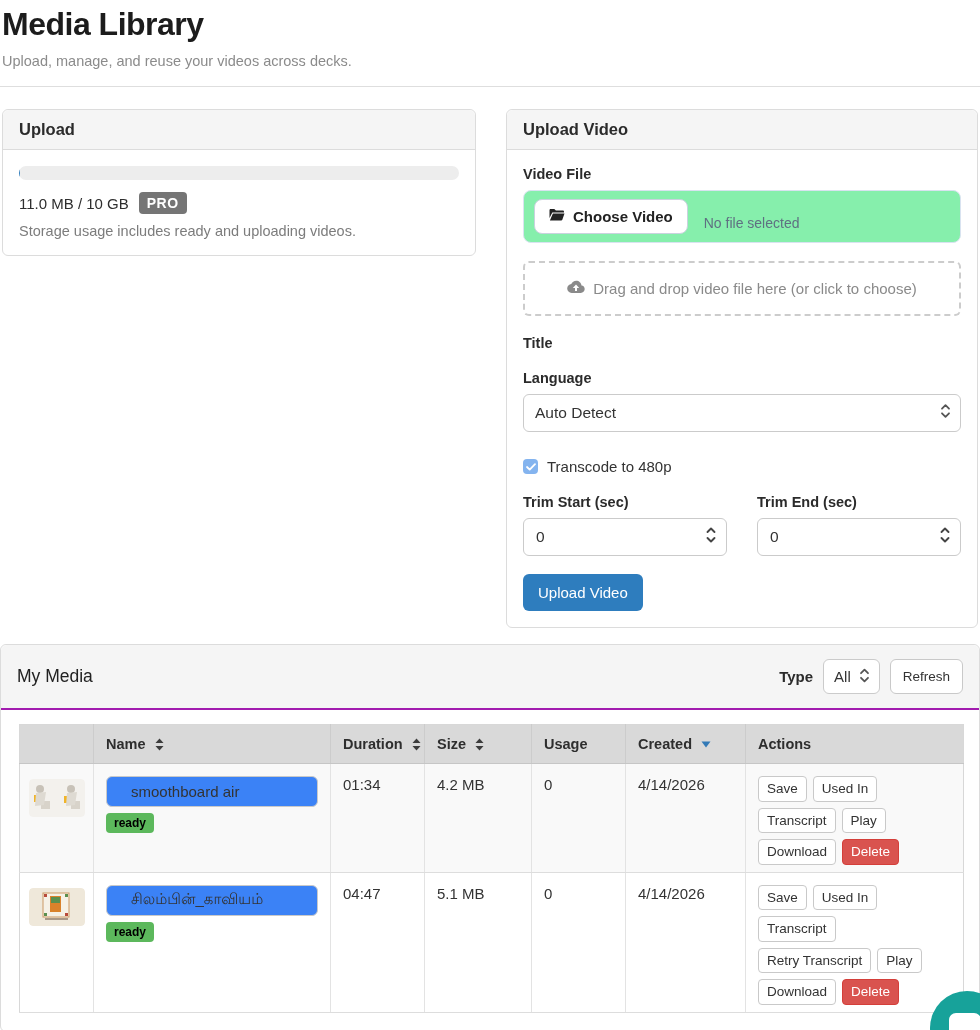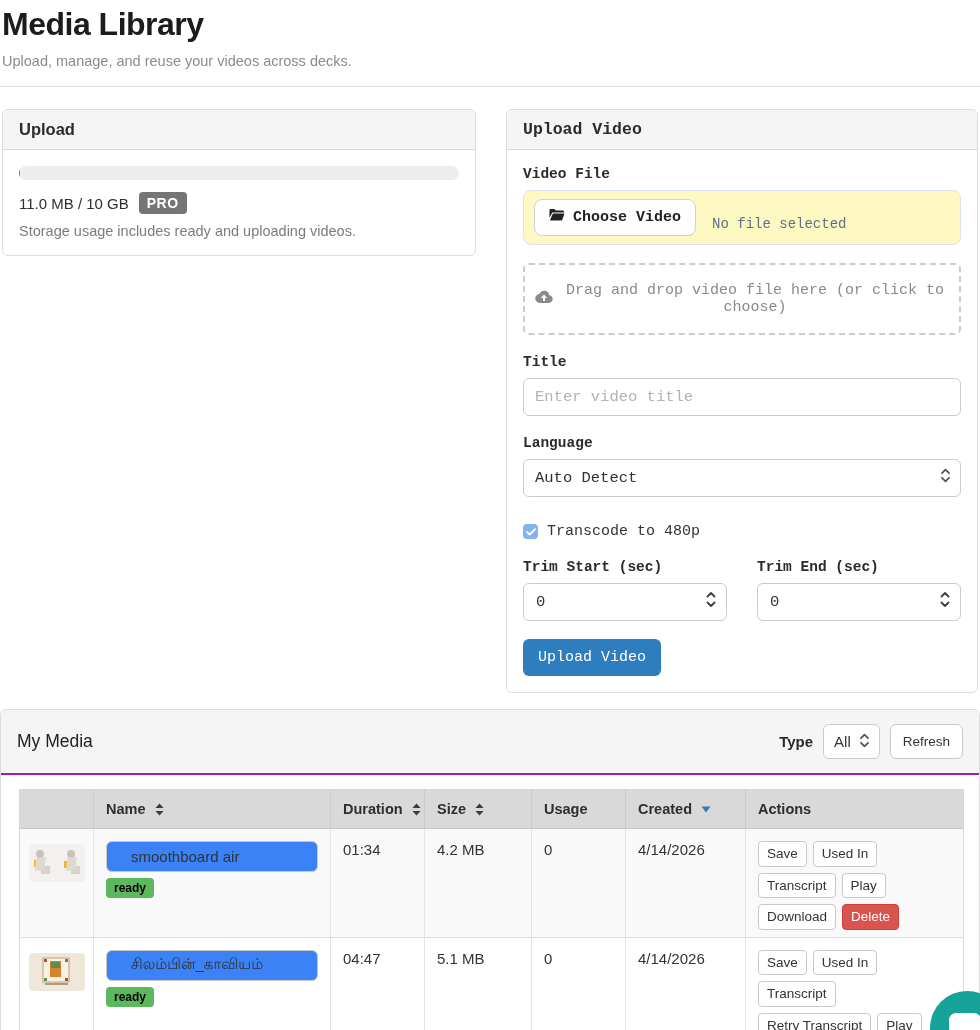--- a/index.html
+++ b/index.html
@@ -22,38 +22,38 @@
   
   .cards-row { display: flex; gap: 30px; margin: 22px 2px 0 2px; align-items: flex-start; }
   .card { border: 1px solid #dcdcdc; border-radius: 6px; background: #fff; }
   .card-header {
     background: #f5f5f5; border-bottom: 1px solid #dcdcdc;
     border-radius: 6px 6px 0 0; padding: 10px 16px;
     font-size: 16.5px; font-weight: 600; color: #2b2b2b;
   }
   .card-body { padding: 16px; }
   .storage-card { width: 475px; }
-  .upload-card { width: 473px; font-family: Liberation Mono, monospace; }
+  .upload-card { width: 473px; }
 
   
   .progress-track { height: 14px; background: #ededed; border-radius: 7px; overflow: hidden; }
   .progress-fill { height: 100%; background: #2e7dbe; }
   .storage-usage-row { display: flex; align-items: center; gap: 10px; margin-top: 12px; }
   .storage-usage { font-size: 15px; color: #2e2e2e; }
   .badge-pro {
     background: #757575; color: #fff; font-size: 14px; font-weight: 700;
     padding: 3px 8px; border-radius: 4px; letter-spacing: 0.5px;
   }
   .storage-note { margin-top: 9px; font-size: 14.5px; color: #7c7c7c; }
 
   
   .form-label { font-size: 14.5px; font-weight: 700; color: #2b2b2b; margin-bottom: 8px; display: block; }
   .file-box {
     display: flex; align-items: center; gap: 16px;
-    background: #fef9c3; border: 1px solid #d9e3f0; border-radius: 8px;
+    background: #86efac; border: 1px solid #d9e3f0; border-radius: 8px;
     padding: 8px 10px;
   }
   .choose-btn {
     display: inline-flex; align-items: center; gap: 8px;
     background: #fff; border: 1px solid #c9d2de; border-radius: 8px;
     padding: 8px 14px; font-size: 15px; font-weight: 700; color: #222;
     font-family: inherit; cursor: pointer;
   }
   .no-file { font-size: 14px; color: #5f7082; margin-top: 12px; }
   .dropzone {
@@ -196,21 +196,20 @@
           <span class="icon">
             <svg width="18" height="14" viewBox="0 0 18 14">
                 <path fill="#8a8a8a" d="M14.5 5.6C14.2 2.9 12 0.8 9.2 0.8 7 0.8 5.1 2.1 4.3 4.1 2 4.3 0.2 6.2 0.2 8.5c0 2.4 2 4.4 4.4 4.4h9.2c2.1 0 3.9-1.7 3.9-3.9 0-1.8-1.3-3.2-3.2-3.4zM10 8v3H8V8H5.8L9 4.5 12.2 8H10z"></path>
               </svg>
           </span>
           <span>Drag and drop video file here (or click to choose)</span>
         </div>
 
         <div class="field">
           <label class="form-label">Title</label>
-          <input class="text-input" type="text" placeholder="Enter video title" style="">
         </div>
 
         <div class="field">
           <label class="form-label">Language</label>
           <div class="select">
             <span>Auto Detect</span>
             <span class="chev icon">
               <svg width="11" height="15" viewBox="0 0 11 15" fill="none" stroke="#555" stroke-width="1.8" stroke-linecap="round" stroke-linejoin="round">
                   <path d="M2 5.2 L5.5 1.7 L9 5.2"></path>
                   <path d="M2 9.8 L5.5 13.3 L9 9.8"></path>

